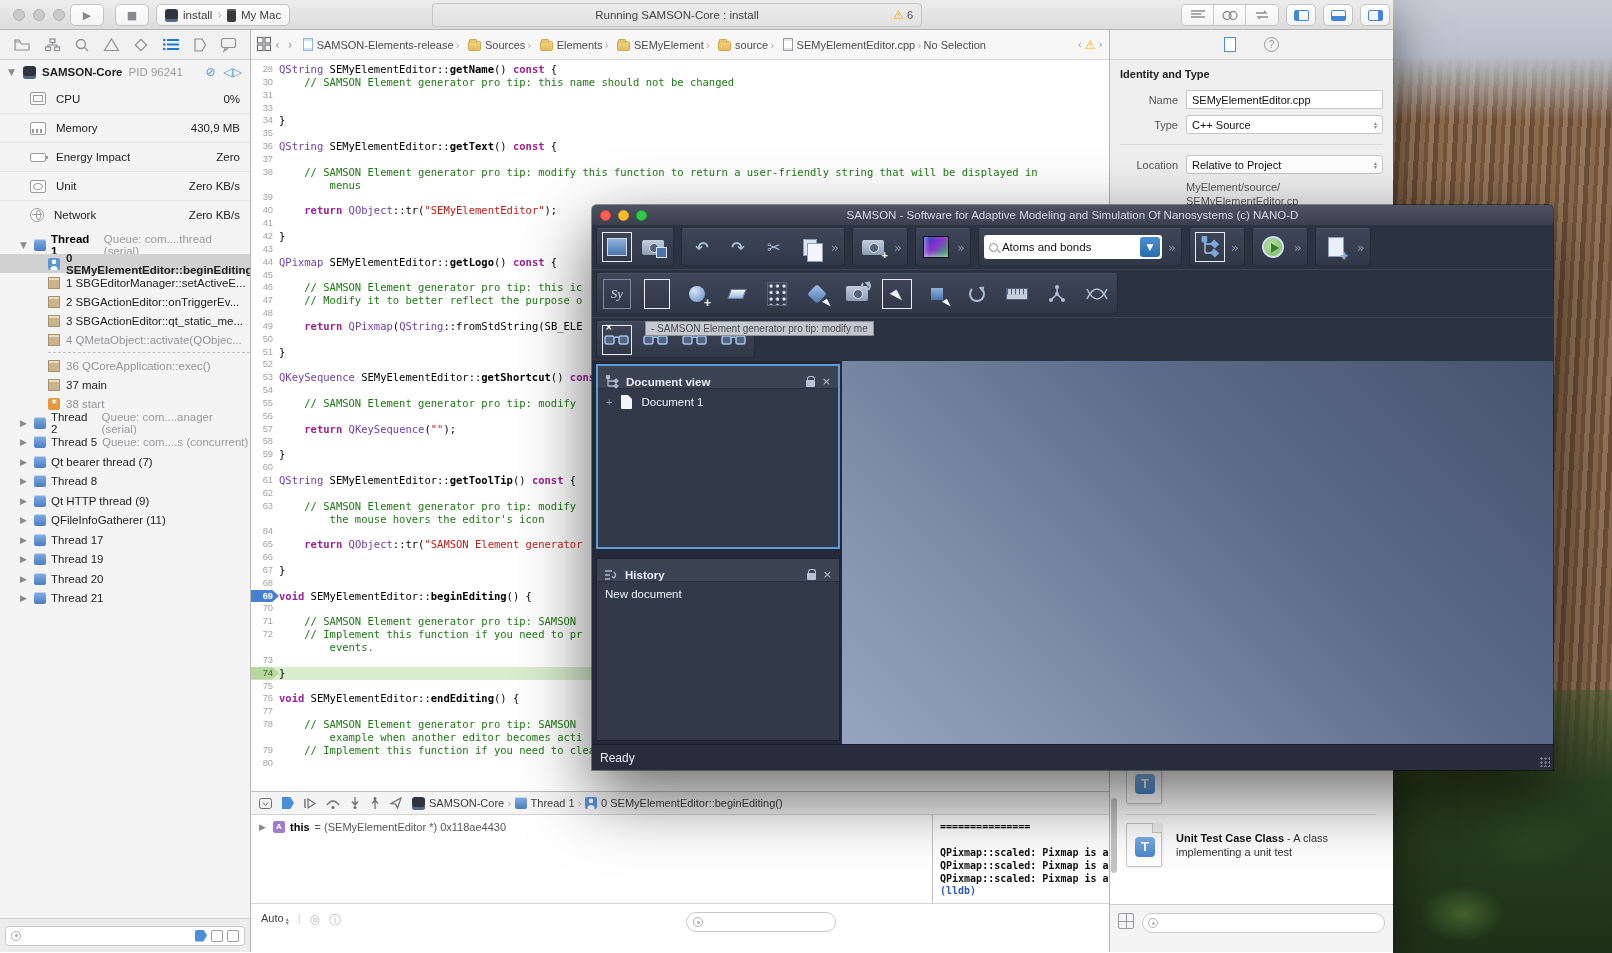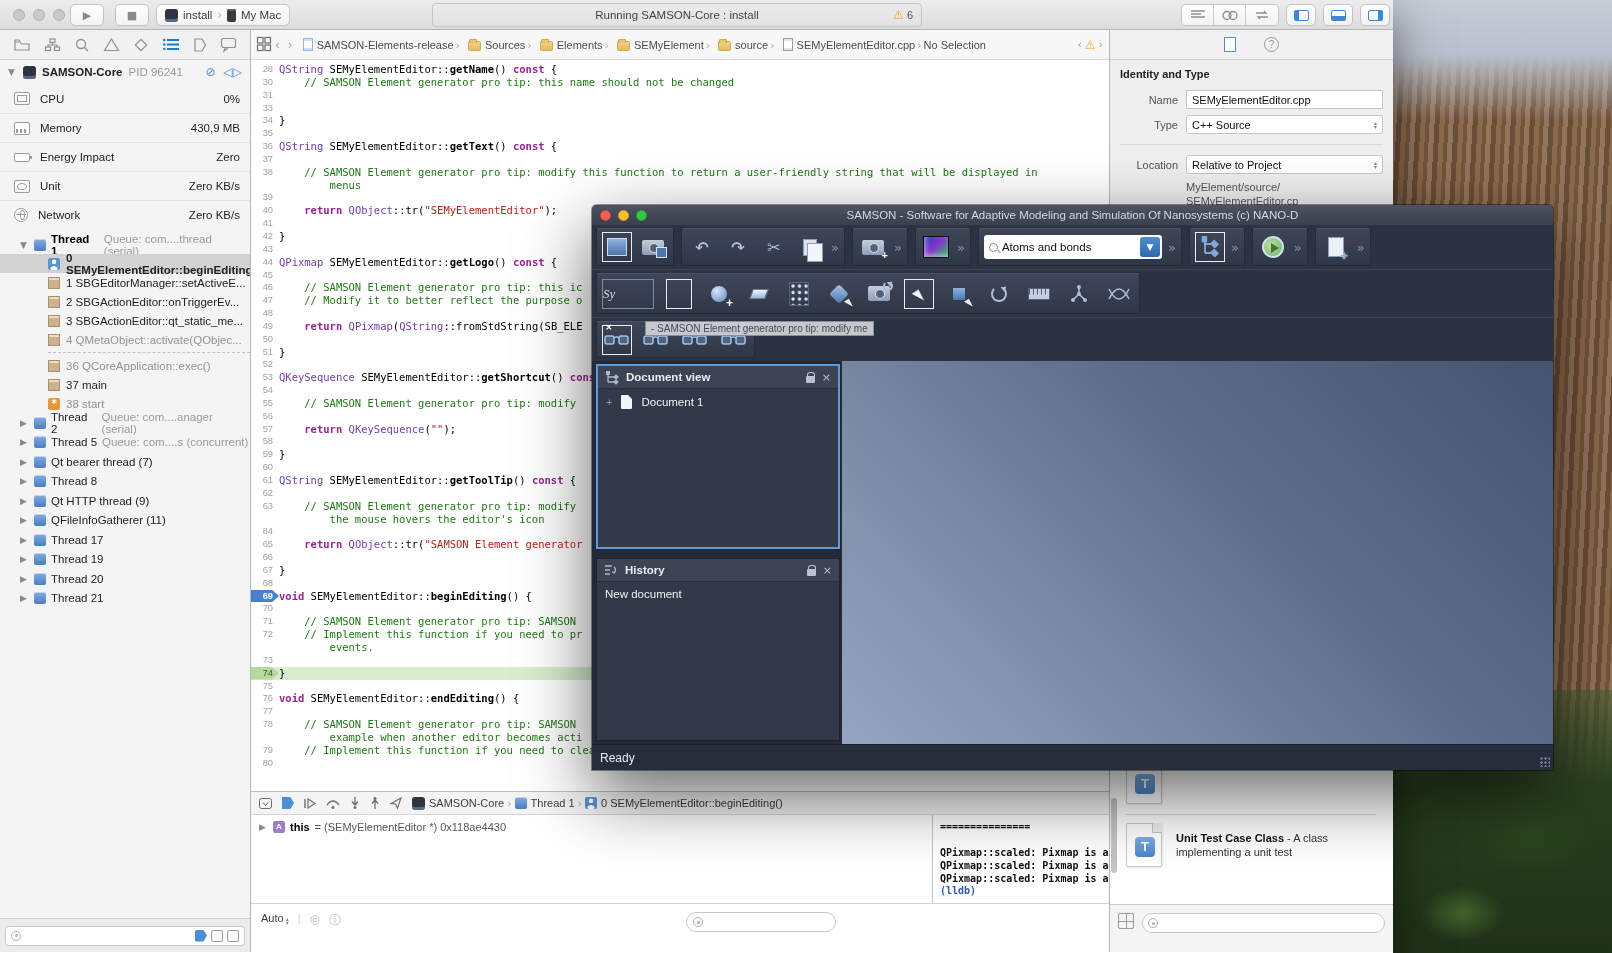--- a/index.html
+++ b/index.html
@@ -60,21 +60,21 @@
 
 #insp-iconbar{height:30px;border-bottom:1px solid #cfcfcf;display:flex;align-items:center;justify-content:center;gap:28px;background:#f1f1f1}
 .doc-glyph{width:12px;height:15px;background:#fff;border:1.5px solid #4a90d9}
 .help-glyph{width:15px;height:15px;border:1.2px solid #98989c;border-radius:50%;color:#98989c;font-size:10px;text-align:center;line-height:13px}
 
 #proc-row{height:24px;display:flex;align-items:center;gap:6px;padding-left:8px;font-size:11.5px}
 .disc{color:#8a8a8e;font-size:9px;width:9px}
 #proc-name{font-weight:bold;color:#222}
 #proc-pid{color:#9a9a9e}
 #proc-icons{margin-left:auto;margin-right:8px;display:flex;gap:8px;color:#4a90d9;font-size:12px}
-.g-row{height:29px;display:flex;align-items:center;padding-left:14px;border-top:1px solid #e4e4e4;font-size:11.5px}
+.g-row{height:29px;display:flex;align-items:center;padding-left:30px;border-top:1px solid #e4e4e4;font-size:11.5px}
 .g-row:first-child{border-top:none}
 .glabel{margin-left:10px;color:#222}
 .gvalue{margin-left:auto;margin-right:10px;color:#222}
 .gi{width:16px;height:13px;border:1px solid #9a9aa0;border-radius:2px;background:#fdfdfd;position:relative;flex:0 0 auto}
 .gi-cpu::before{content:'';position:absolute;inset:2px;border:1px solid #9a9aa0}
 .gi-memory::before{content:'';position:absolute;left:1px;right:1px;bottom:1px;height:4px;background:repeating-linear-gradient(90deg,#9a9aa0 0 2px,transparent 2px 4px)}
 .gi-energy{height:9px;margin:2px 0}.gi-energy::after{content:'';position:absolute;right:-3px;top:2px;width:2px;height:3px;background:#9a9aa0}
 .gi-disk::before{content:'';position:absolute;inset:2px;border-radius:50%;border:1px solid #9a9aa0}
 .gi-network{border-radius:50%;width:14px;height:14px}
 .gi-network::before{content:'';position:absolute;left:1px;right:1px;top:5px;height:1px;background:#9a9aa0}
@@ -189,41 +189,41 @@
 .imgthumb{width:26px;height:22px;background:linear-gradient(135deg,#1d3fc0 0%,#8a2fd0 45%,#27c05e 100%);border:1px solid #111;box-shadow:inset 2px -2px 5px rgba(255,255,255,.5)}
 #sm-search{width:178px;height:24px;background:#fff;border-radius:3px;display:flex;align-items:center;padding:0 0 0 5px;gap:4px;font-size:11.5px;color:#111}
 #sm-search .mag{width:9px;height:9px;border:1.4px solid #8a8a8e;border-radius:50%;position:relative}
 #sm-search .mag::after{content:'';position:absolute;left:7px;top:7px;width:4px;height:1.4px;background:#8a8a8e;transform:rotate(45deg)}
 #sm-search .dd{margin-left:auto;width:20px;height:20px;margin-right:2px;background:linear-gradient(#4c8fd0,#2a6bb0);border-radius:3px;color:#fff;font-size:9px;display:flex;align-items:center;justify-content:center}
 .tree-ic svg{display:block}
 .play-ic{width:22px;height:22px;border-radius:50%;border:2px solid #cfe0f2;background:radial-gradient(circle at 40% 40%,#b9e3a8,#6fb558);position:relative}
 .play-ic::after{content:'';position:absolute;left:7px;top:5px;border-left:8px solid #3f7a33;border-top:5px solid transparent;border-bottom:5px solid transparent}
 .docplus{width:16px;height:20px;background:#eaf0f8;border:1px solid #8e9cb4;position:relative}
 .docplus::after{content:'+';position:absolute;right:-5px;bottom:-7px;color:#7db1e8;font-weight:bold;font-size:13px;text-shadow:0 0 2px #fff}
-.sybox{width:52px;height:30px;border:1px solid #7e8aa0;color:#d4dae4;font:italic 13px/28px "Liberation Serif",serif;text-align:left}
+.sybox{width:28px;height:30px;border:1px solid #7e8aa0;color:#d4dae4;font:italic 13px/28px "Liberation Serif",serif;text-align:center}
 .embox{width:26px;height:30px;border:1.5px solid #e8edf5}
 .sphere{width:16px;height:16px;border-radius:50%;background:radial-gradient(circle at 35% 30%,#d8e6f8,#5e87c0);position:relative}
 .sphere::after{content:'+';position:absolute;right:-6px;bottom:-8px;color:#fff;font-weight:bold;font-size:12px}
 .eraser{width:16px;height:10px;background:linear-gradient(#f2f6fb,#9fb6d8);transform:skewX(-20deg);border:1px solid #6d7f9a}
 .lattice{width:20px;height:24px;background:radial-gradient(circle at 3px 3px,#dde6f2 1.3px,rgba(0,0,0,0) 2px);background-size:6.5px 6.5px;border:1px solid #55627a}
 .leaf{width:14px;height:14px;border-radius:3px;background:linear-gradient(135deg,#a8c4ea,#4a76ad);transform:rotate(45deg)}
 .cursor-w{width:0;height:0;border-left:7px solid #f2f6fb;border-top:4px solid transparent;border-bottom:10px solid transparent;transform:rotate(-62deg);filter:drop-shadow(0 0 1px #24304a)}
 .cursor-sm{position:absolute;right:2px;bottom:2px;width:0;height:0;border-left:5px solid #f2f6fb;border-top:3px solid transparent;border-bottom:7px solid transparent;transform:rotate(-62deg)}
 .sqr-blue{width:12px;height:12px;background:linear-gradient(#8fb2dd,#4a76ad)}
 .ring{width:16px;height:16px;border:2px solid #aebdd4;border-radius:50%;border-top-color:transparent;position:relative}
 .ring::after{content:'';position:absolute;right:-2px;top:-3px;border-left:5px solid #aebdd4;border-top:3px solid transparent;border-bottom:3px solid transparent;transform:rotate(-40deg)}
 .ruler{width:22px;height:12px;background:#c3cede;border:1px solid #55627a;background-image:repeating-linear-gradient(90deg,#55627a 0 1px,rgba(0,0,0,0) 1px 4px);background-size:100% 55%;background-repeat:no-repeat}
 .glass{position:relative}
 .gmark{position:absolute;top:-3px;left:3px;color:#fff;font-size:9px;font-weight:bold}
 .gmark2{position:absolute;top:-5px;right:2px;color:#cfdcee;font-size:9px}
 #sm-body{flex:1;display:flex;background:#232936;min-height:0}
 #sm-left{width:250px;padding:3px 2px 3px 4px;display:flex;flex-direction:column;gap:9px}
 .sm-panel{flex:1;display:flex;flex-direction:column;border:1px solid #1d2330;background:#323a4a;min-height:0}
 .sm-panel.active{border:2px solid #5b9bd8}
-.smp-head{height:23px;background:#3c4454;border-bottom:1px solid #2a3040;display:flex;align-items:center;padding:0 7px;gap:8px}
+.smp-head{height:23px;background:#3c4454;border-bottom:1px solid #2a3040;display:flex;align-items:flex-end;padding:0 7px;gap:8px}
 .smp-title{font-size:11.5px;font-weight:bold;color:#e8ecf2}
 .smp-right{margin-left:auto;display:flex;gap:7px;align-items:center;color:#b9c2d2;font-size:11px}
 .lock{width:9px;height:7px;background:#b9c2d2;border-radius:1px;position:relative;margin-top:4px}
 .lock::before{content:'';position:absolute;left:1.5px;top:-4px;width:6px;height:5px;border:1.4px solid #b9c2d2;border-bottom:none;border-radius:3px 3px 0 0}
 .smp-body{flex:1;padding:6px 8px;color:#eef1f6;font-size:11.5px}
 #dv-row{display:flex;align-items:center;gap:9px}
 #dv-plus{color:#8e98aa;font-size:11px}
 .page-w{width:11px;height:14px;background:#f2f6fb;border-radius:1px;position:relative}
 .page-w::before{content:'';position:absolute;right:0;top:0;border-top:4px solid #323a4a;border-left:4px solid rgba(0,0,0,0);border-right:none}
 #sm-viewport{flex:1;background:linear-gradient(225deg,#46536e 0%,#5d6c8a 40%,#8393ad 78%,#95a5bf 100%)}

